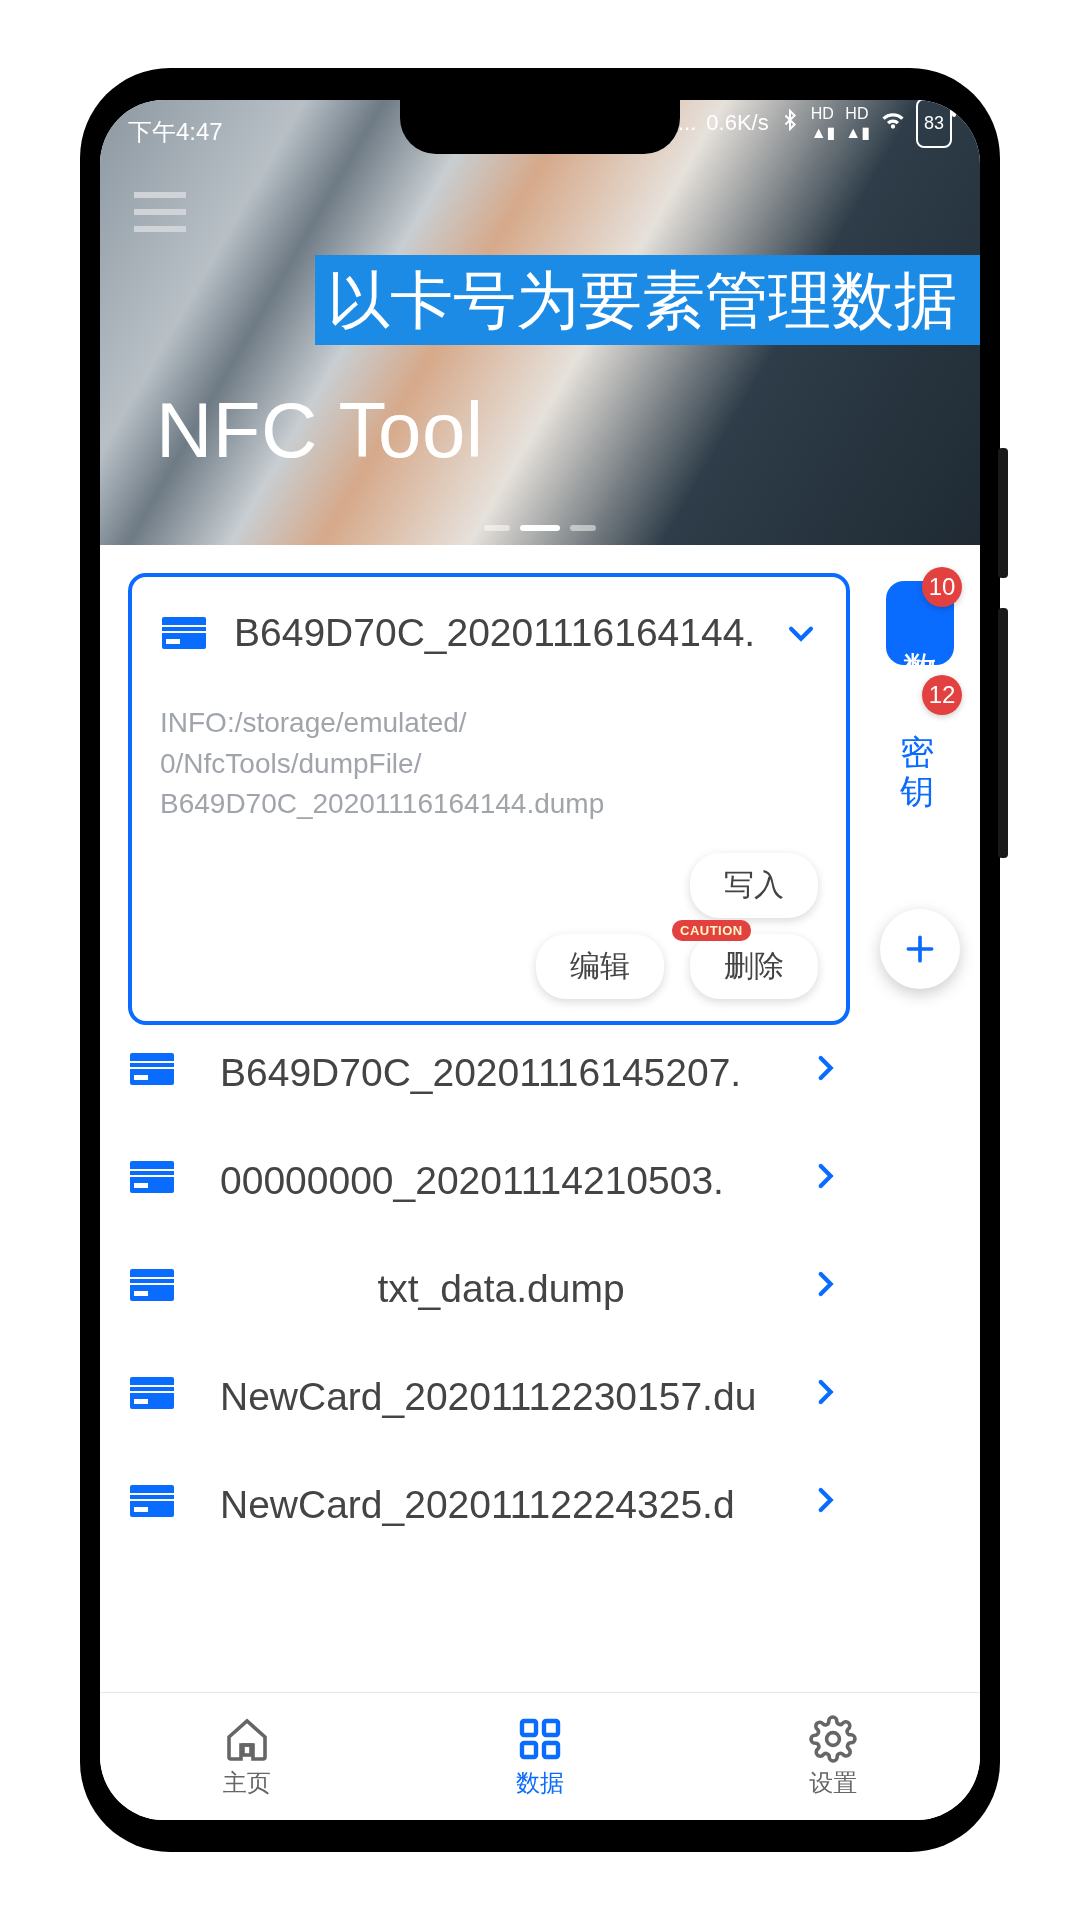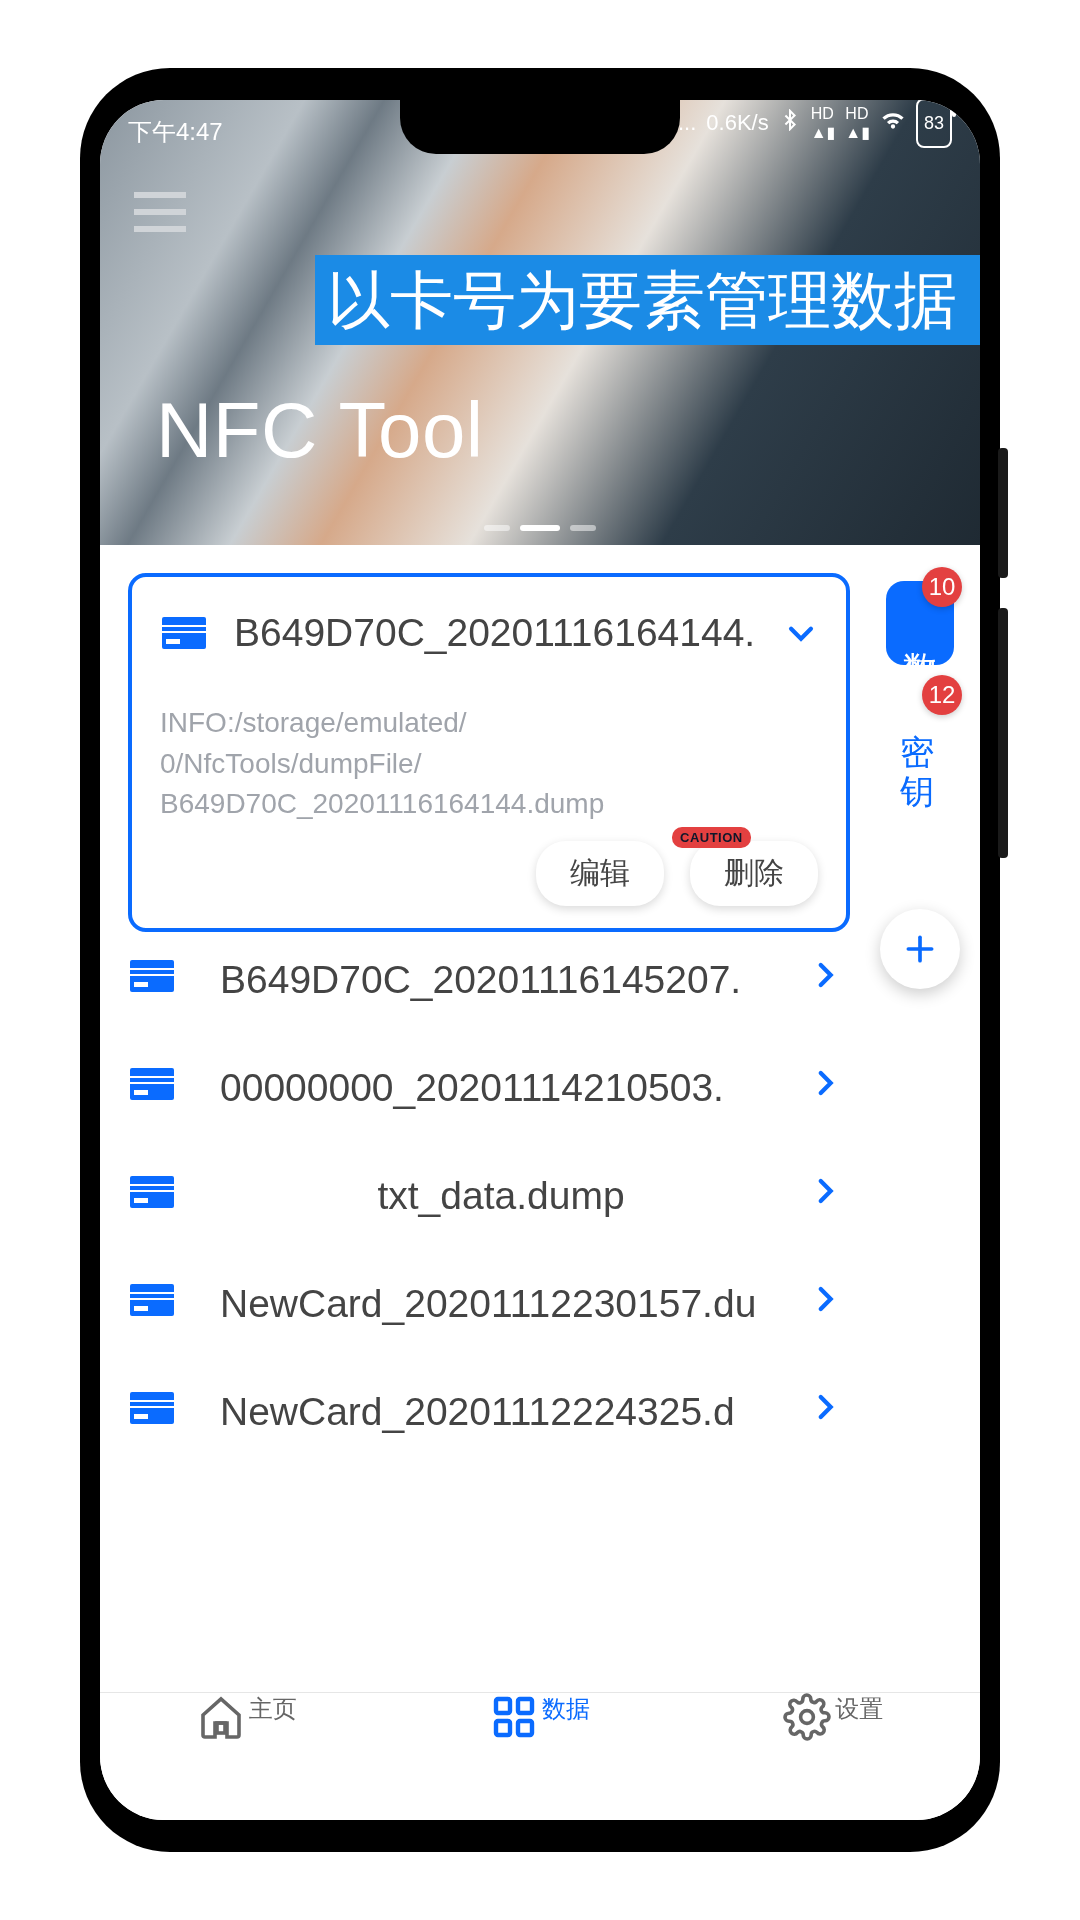--- a/index.html
+++ b/index.html
@@ -187,21 +187,21 @@
     box-shadow: 0 3px 10px rgba(0,0,0,0.15);
     padding: 12px 34px;
     font-size: 30px;
     color: #444;
     position: relative;
   }
   .pill-btn .caution {
     position: absolute;
     top: -14px; left: -18px;
     background: #e34040;
-    color: #0f172a;
+    color: #fef9c3;
     font-size: 13px;
     font-weight: 600;
     padding: 3px 8px;
     border-radius: 10px;
     letter-spacing: 0.5px;
   }
   
   .list-item {
     display: flex;
     align-items: flex-start;
@@ -253,22 +253,22 @@
   .bottom-nav {
     position: absolute;
     left: 0; right: 0; bottom: 0;
     height: 128px;
     background: #fff;
     border-top: 1px solid #e6e6e6;
     display: flex;
   }
   .nav-item {
     flex: 1;
-    display: flex; flex-direction: row;
-    align-items: flex-start; justify-content: center;
+    display: flex; flex-direction: column;
+    align-items: center; justify-content: center;
     gap: 4px;
     color: #666;
     font-size: 24px;
   }
   .nav-item.active { color: #0a6bff; }
   .nav-item .nav-ic { width: 48px; height: 48px; }
   .nav-item .nav-ic svg { width: 100%; height: 100%; }
 </style>
 </head>
 <body>
@@ -337,20 +337,23 @@
               <svg viewBox="0 0 24 24" fill="none" stroke="#0a6bff" stroke-width="3" stroke-linecap="round">
                   <polyline points="5 9 12 16 19 9"></polyline>
                 </svg>
             </div>
           </div>
           <div class="info-text">
             <span>INFO:/storage/emulated/</span><br>
             <span>0/NfcTools/dumpFile/</span><br>
             <span>B649D70C_20201116164144.dump</span>
           </div>
+          <div class="actions-1">
+            <button class="pill-btn">写入</button>
+          </div>
           <div class="actions-2">
             <button class="pill-btn">编辑</button>
             <button class="pill-btn">
               <span class="caution">CAUTION</span>
               <span>删除</span>
             </button>
           </div>
         </div>
 
         <div id="list-container">

